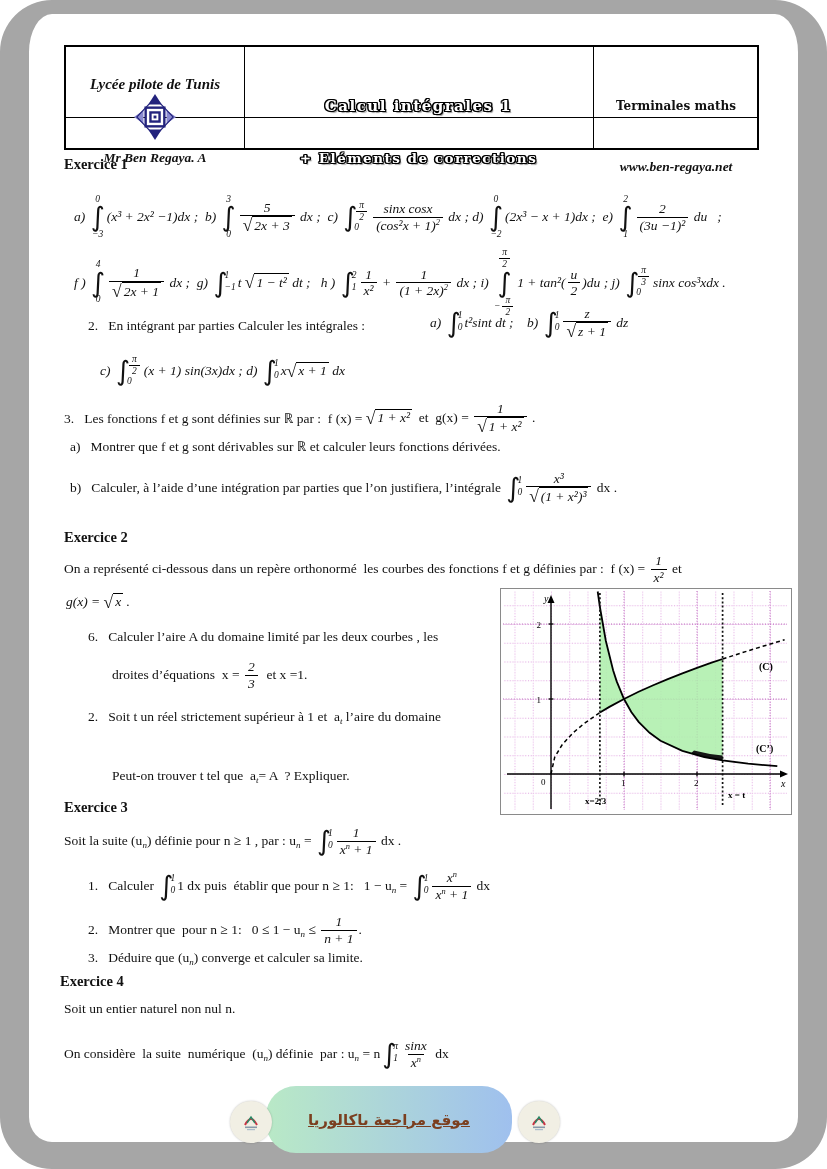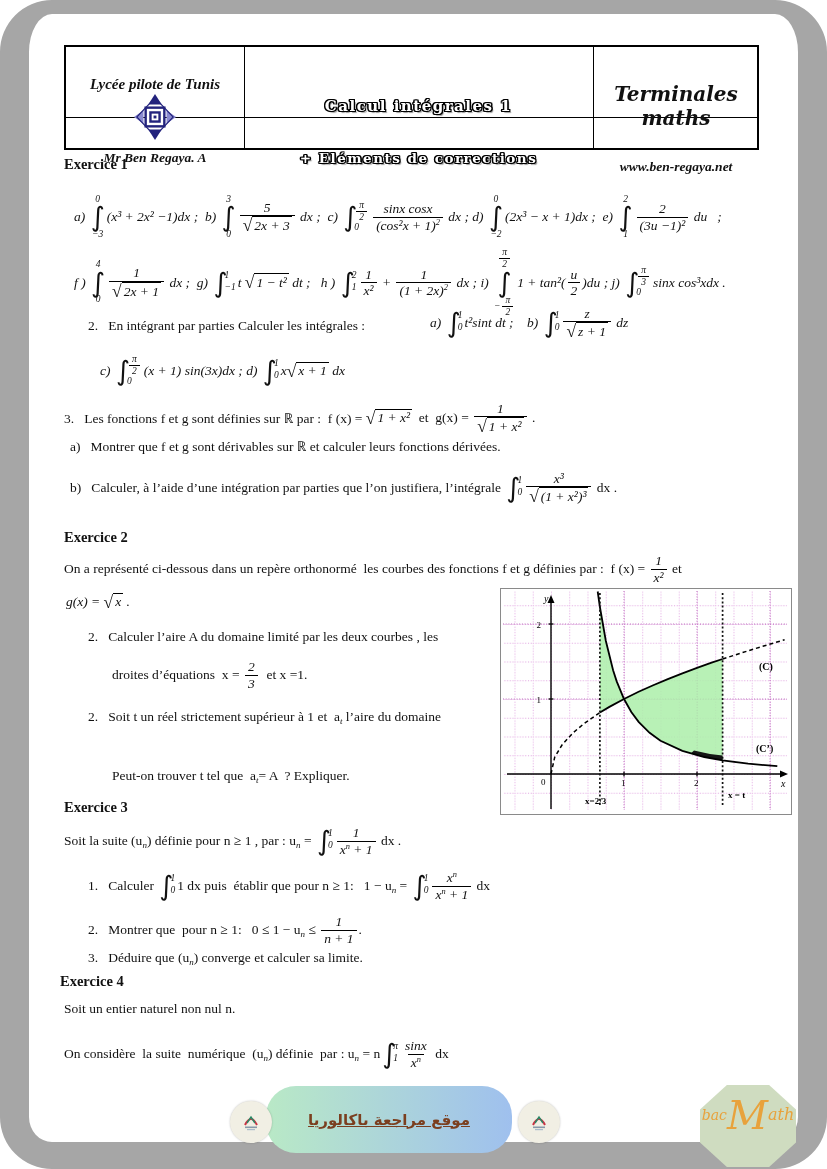--- a/index.html
+++ b/index.html
@@ -10,21 +10,21 @@
   
   .hdr{position:absolute;left:64px;top:45px;width:695px;height:105px;border:2px solid #000;box-sizing:border-box;}
   .hdr .v{position:absolute;top:0;bottom:0;width:0;border-left:1.6px solid #000;}
   .hdr .hline{position:absolute;left:0;right:0;top:70px;height:0;border-top:1.4px solid #000;}
   .cell{position:absolute;display:flex;align-items:center;justify-content:center;text-align:center;margin-top:24px;}
   .school{font-weight:bold;font-style:italic;font-size:15px;}
   .teacher,.website{font-weight:bold;font-style:italic;font-size:13.5px;}
   .outl{color:#fff;font-weight:bold;font-size:15px;letter-spacing:1.5px;font-family:"DejaVu Serif",serif;
         text-shadow:-1.2px -1.2px 0 #000,1.2px -1.2px 0 #000,-1.2px 1.2px 0 #000,1.2px 1.2px 0 #000,
         0 -1.4px 0 #000,0 1.4px 0 #000,-1.4px 0 0 #000,1.4px 0 0 #000,2px 2px 1px #999;}
-  .level{font-weight:bold;font-style:italic;font-size:20px;font-family:"DejaVu Serif",serif;}
+  .level{font-weight:bold;font-size:12px;font-family:"DejaVu Serif",serif;}
   
   .line{position:absolute;font-size:13.5px;white-space:pre;display:flex;align-items:center;min-height:20px;}
   .h{font-weight:bold;font-size:14.5px;font-family:"Liberation Serif",serif;}
   .fm{font-style:italic;}
   .tx .frac,.tx .sq,.tx .ig,.tx sub,.tx sup{font-style:italic;}
   .line>sub{position:relative;top:4px;font-size:9px;}
   sup{font-size:0.62em;line-height:1;}
   sub{font-size:0.62em;line-height:1;}
   
   .frac{display:inline-flex;flex-direction:column;align-items:center;vertical-align:middle;margin:0 2px;line-height:1.15;}
@@ -109,21 +109,21 @@
   <div class="line tx" style="left:88px;top:316px">2.   En intégrant par parties Calculer les intégrales :</div>
   <div class="line fm" style="left:430px;top:301px;min-height:44px">a) <span class="ig side"><span class="isym">∫</span><span class="bnds"><span class="iu">1</span><span class="il">0</span></span></span>t²sint dt ;    b) <span class="ig side"><span class="isym">∫</span><span class="bnds"><span class="iu">1</span><span class="il">0</span></span></span><span class="frac"><span class="num">z</span><span class="den"><span class="sq"><span class="rsym">√</span><span class="rad">z + 1</span></span></span></span> dz</div>
   <div class="line fm" style="left:100px;top:349px;min-height:44px">c) <span class="ig side"><span class="isym">∫</span><span class="bnds"><span class="iu"><span class="frac"><span class="num">π</span><span class="den">2</span></span></span><span class="il">0</span></span></span>(x + 1) sin(3x)dx ; d) <span class="ig side"><span class="isym">∫</span><span class="bnds"><span class="iu">1</span><span class="il">0</span></span></span>x<span class="sq"><span class="rsym">√</span><span class="rad">x + 1</span></span> dx</div>
   <div class="line tx" style="left:64px;top:394px;min-height:48px">3.   Les fonctions f et g sont définies sur ℝ par :  f (x) = <span class="sq"><span class="rsym">√</span><span class="rad">1 + x²</span></span>  et  g(x) = <span class="frac"><span class="num">1</span><span class="den"><span class="sq"><span class="rsym">√</span><span class="rad">1 + x²</span></span></span></span> .</div>
   <div class="line tx" style="left:70px;top:436px">a)   Montrer que f et g sont dérivables sur ℝ et calculer leurs fonctions dérivées.</div>
   <div class="line tx" style="left:70px;top:458px;min-height:60px">b)   Calculer, à l’aide d’une intégration par parties que l’on justifiera, l’intégrale <span class="ig side"><span class="isym">∫</span><span class="bnds"><span class="iu">1</span><span class="il">0</span></span></span><span class="frac"><span class="num">x³</span><span class="den"><span class="sq"><span class="rsym">√</span><span class="rad">(1 + x²)³</span></span></span></span> dx .</div>
 
   <div class="line h" style="left:64px;top:527px">Exercice 2</div>
   <div class="line tx" style="left:64px;top:549px;min-height:40px">On a représenté ci-dessous dans un repère orthonormé  les courbes des fonctions f et g définies par :  f (x) = <span class="frac"><span class="num">1</span><span class="den">x²</span></span> et</div>
   <div class="line fm" style="left:66px;top:588px;min-height:28px">g(x) = <span class="sq"><span class="rsym">√</span><span class="rad">x</span></span> .</div>
-  <div class="line tx" style="left:88px;top:627px">2.   Calculer l’aire A du domaine limité par les deux courbes , les</div>
+  <div class="line tx" style="left:88px;top:627px">6.   Calculer l’aire A du domaine limité par les deux courbes , les</div>
   <div class="line tx" style="left:112px;top:652px;min-height:46px">droites d’équations  x = <span class="frac"><span class="num">2</span><span class="den">3</span></span>  et x =1.</div>
   <div class="line tx" style="left:88px;top:707px">2.   Soit t un réel strictement supérieur à 1 et  a<sub>t</sub> l’aire du domaine</div>
   <div class="line tx" style="left:112px;top:766px">Peut-on trouver t tel que  a<sub>t</sub>= A  ? Expliquer.</div>
 
   <div class="graph">
     <svg width="290" height="225" viewBox="0 0 290 225">
       <defs>
         <pattern id="gp" width="18.25" height="18.75" patternUnits="userSpaceOnUse" patternTransform="translate(13.5,16.25)">
           <path d="M0.5 0 V18.75 M0 0.5 H18.25" stroke="#dd99dd" stroke-width="0.9" stroke-dasharray="1,1.7" fill="none"></path>
         </pattern>
@@ -192,18 +192,13 @@
     </svg>
   </div>
   <div class="circ" style="left:518px;top:1101px">
     <svg width="22" height="22" viewBox="0 0 22 22">
       <path d="M5 14 Q11 2 17 14" stroke="#cc3344" stroke-width="2" fill="none"></path>
       <path d="M7 12 L11 6 L15 12" stroke="#2a8866" stroke-width="1.5" fill="none"></path>
       <rect x="5" y="15.5" width="12" height="1.6" fill="#8899aa"></rect>
       <rect x="7" y="18" width="8" height="1.2" fill="#aabbcc"></rect>
     </svg>
   </div>
-  <div class="badge" style="color:#e8a23c">
-    <span class="b1">bac</span>
-      <span class="b2">M</span>
-      <span class="b3">ath</span>
-  </div>
 </div>
 
 </body></html>

